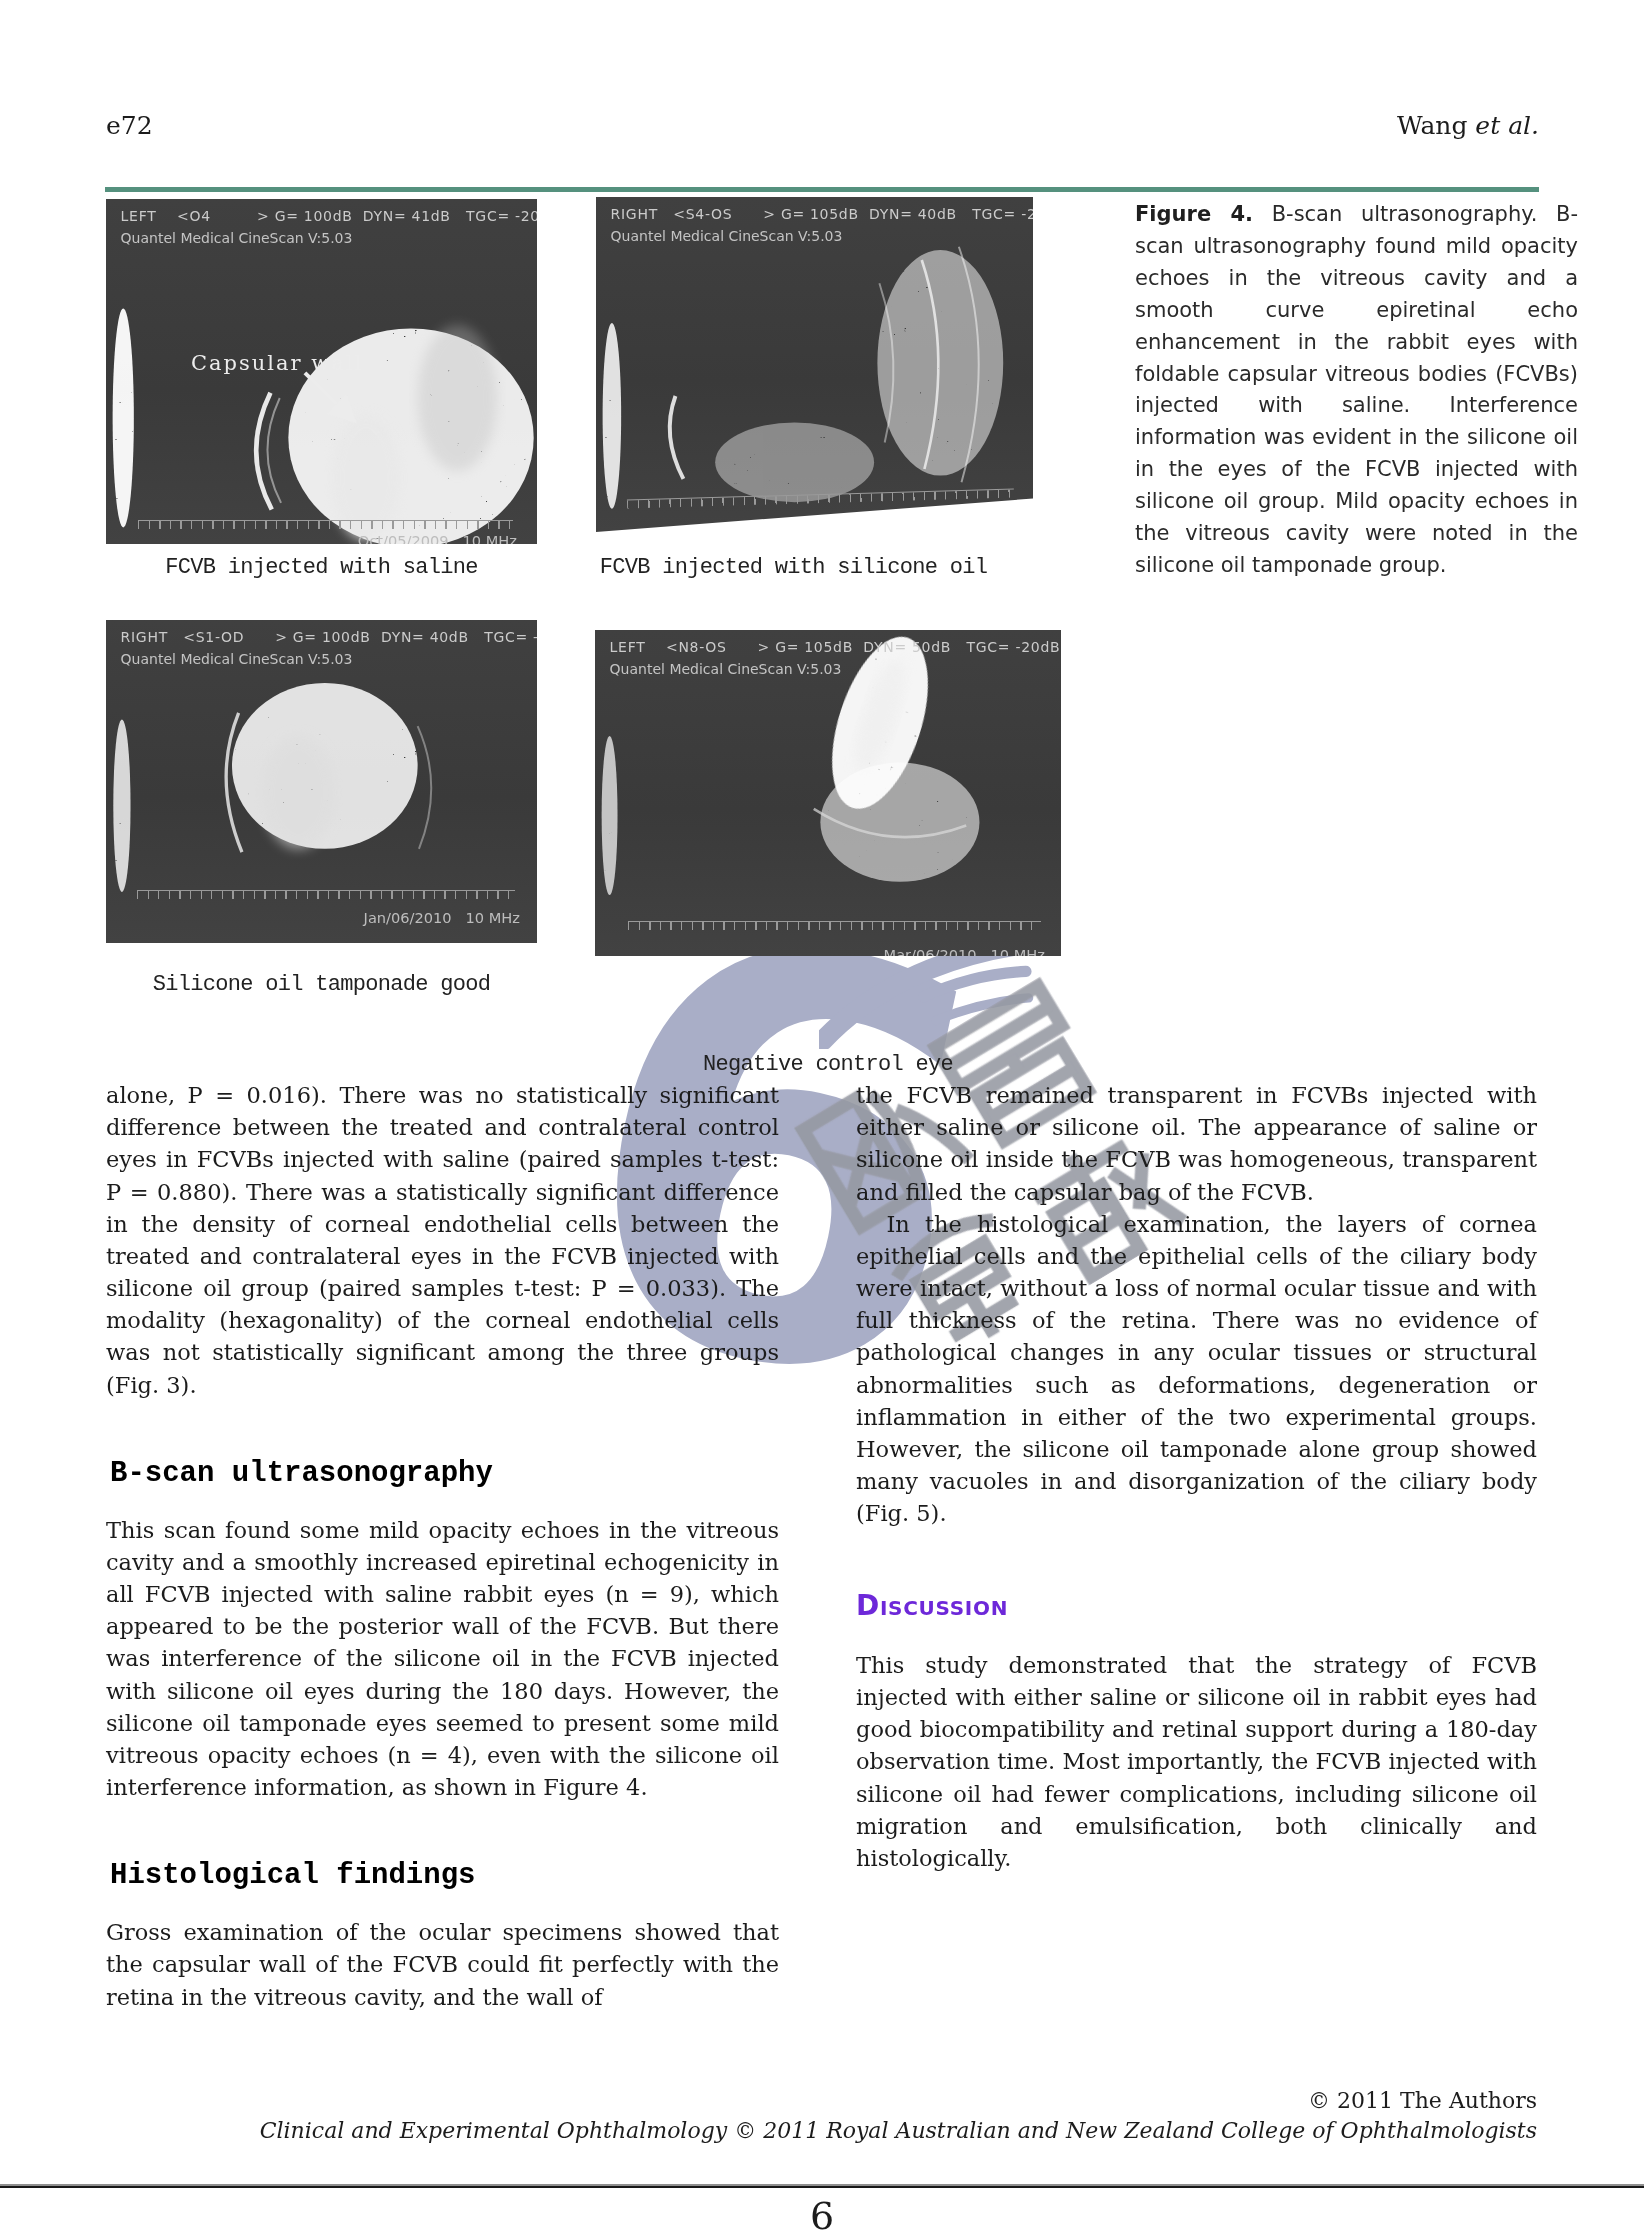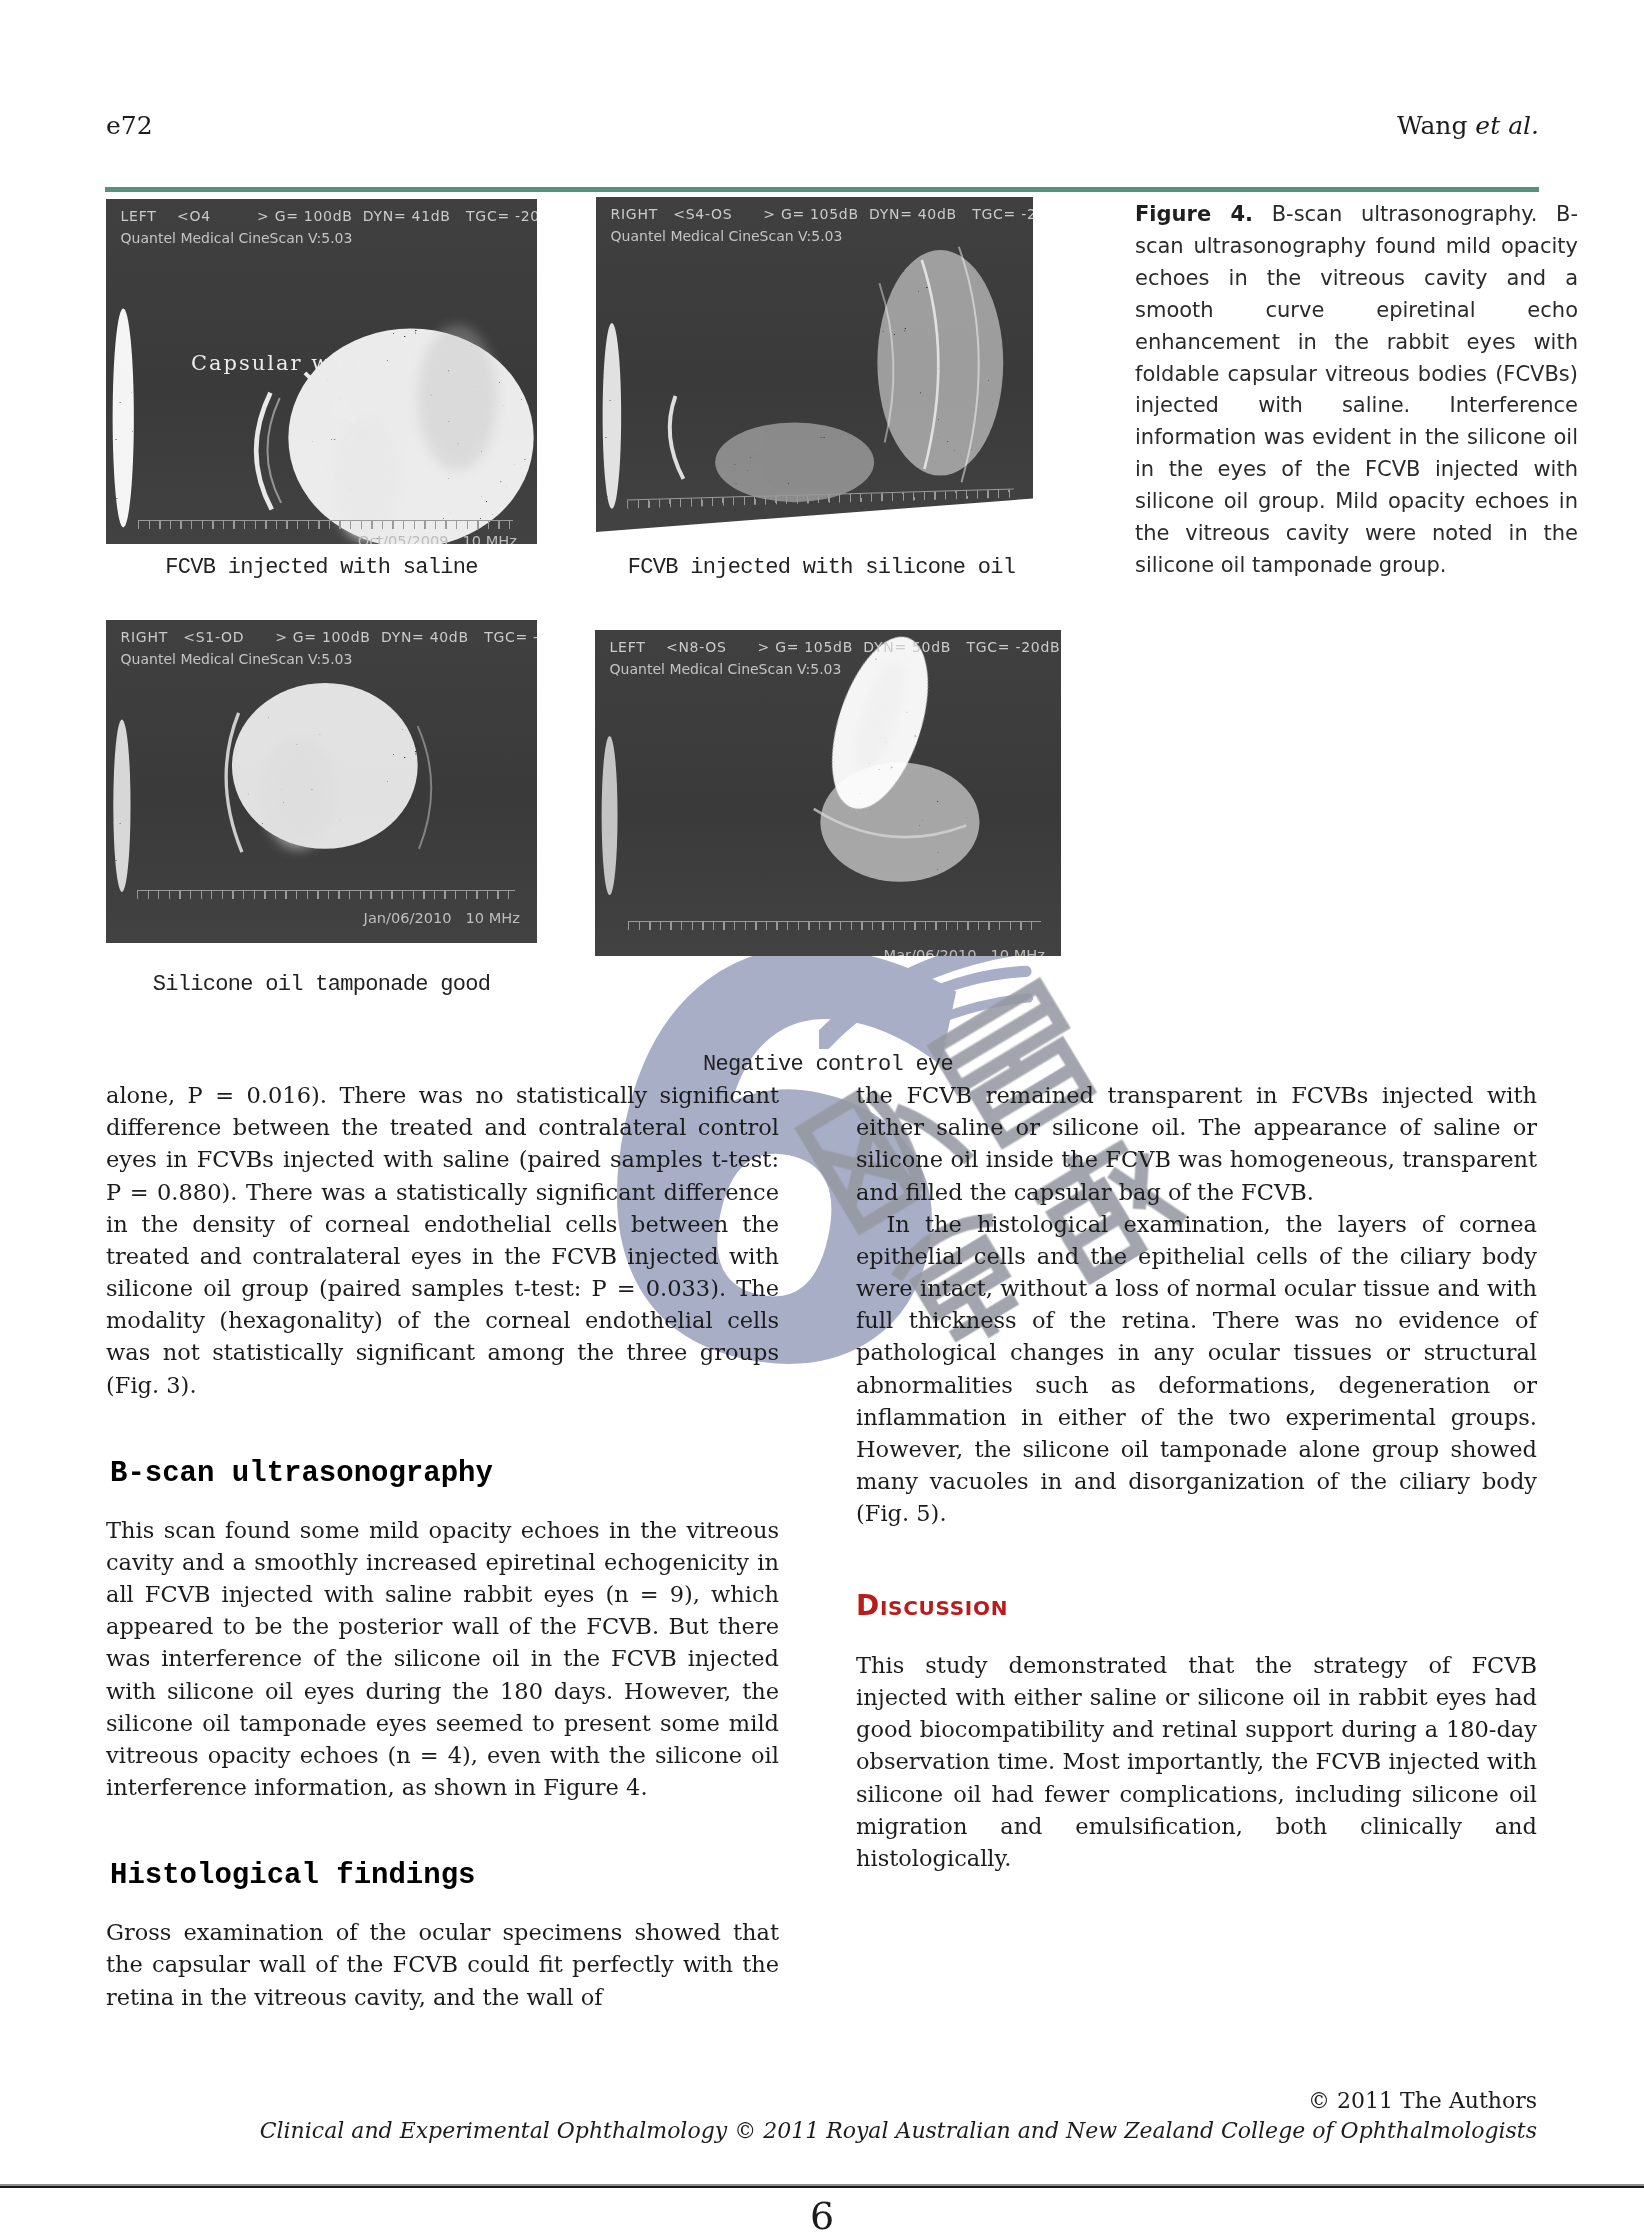--- a/index.html
+++ b/index.html
@@ -27,21 +27,21 @@
   .figcap{position:absolute;left:1135px;top:199px;width:443px;font-family:"DejaVu Sans",sans-serif;
      font-size:21px;line-height:1.52;text-align:justify;color:#2a2a2a;z-index:2;}
   .figcap .lab{font-weight:bold;color:#1f1f1f;}
   
   .col{position:absolute;top:1079px;z-index:2;}
   .col-left{left:106px;width:673px;}
   .col-right{left:856px;width:681px;}
   .col p{margin:0;font-size:22.5px;line-height:1.43;text-align:justify;}
   .col p.ind{text-indent:1.35em;}
   .h-sans{font-family:Liberation Mono, monospace;font-weight:bold;font-size:29px;margin:56px 0 24px 4px;color:#000000;}
-  .h-caps{font-family:"DejaVu Sans",sans-serif;font-weight:bold;font-size:28px;margin:60px 0 26.5px 0;color:#b91c1c;font-variant:small-caps;letter-spacing:0.7px;}
+  .h-caps{font-family:"DejaVu Sans",sans-serif;font-weight:bold;font-size:28px;margin:60px 0 26.5px 0;color:#6d28d9;font-variant:small-caps;letter-spacing:0.7px;}
   sup{font-size:0.62em;line-height:0;}
   
   .wm{position:absolute;z-index:1;}
   .wm-six{left:586px;top:883px;font-family:"DejaVu Sans",sans-serif;font-weight:bold;
      font-size:557px;line-height:1;color:#a9aec7;transform:rotate(12deg);}
   .wm-hand{left:819px;top:933px;}
   .wm-stamp{left:850px;top:1024px;transform:rotate(-31deg);opacity:0.92;}
   
   .foot1{position:absolute;right:107px;top:2088px;font-size:22px;z-index:2;}
   .foot2{position:absolute;right:107px;top:2118px;font-size:22px;z-index:2;white-space:nowrap;font-style:italic;}
@@ -99,21 +99,21 @@
     <path d="M428 130 Q466 245 436 370" stroke="#cfcfcf" stroke-width="3" fill="none" opacity=".55"></path>
     <ellipse cx="520" cy="250" rx="95" ry="170" fill="#fff" filter="url(#f-speckle)" opacity=".5"></ellipse>
     <ellipse cx="300" cy="400" rx="120" ry="60" fill="#fff" filter="url(#f-speckle)" opacity=".4"></ellipse>
   </svg>
   <div class="info">RIGHT   &lt;S4-OS      &gt; G= 105dB  DYN= 40dB   TGC= -20dB   21/39</div>
   <div class="dev">Quantel Medical CineScan V:5.03</div>
   <div class="ruler" style="left:30.5px;right:20px;bottom:29px;transform:rotate(-1.6deg);"></div>
 </div>
 
 <div class="scap" style="left:106px;top:555px;width:431px;">FCVB injected with saline</div>
-<div class="scap" style="left:596px;top:555px;width:451px;">FCVB injected with silicone oil</div>
+<div class="scap" style="left:568px;top:555px;width:451px;">FCVB injected with silicone oil</div>
 
 <div class="scan" style="left:106px;top:620px;width:431px;height:323px;">
   <svg class="echo" viewBox="0 0 650 487" preserveAspectRatio="none">
     <ellipse cx="24" cy="280" rx="13" ry="130" fill="#fff" filter="url(#f-speckle)" opacity=".8"></ellipse>
     <ellipse cx="330" cy="220" rx="140" ry="125" fill="#fff" filter="url(#f-speckle)" opacity=".85"></ellipse>
     <ellipse cx="290" cy="260" rx="55" ry="85" fill="#ddd" filter="url(#f-blur)" opacity=".6"></ellipse>
     <path d="M200 140 Q160 240 205 350" stroke="#e8e8e8" stroke-width="5" fill="none" opacity=".85"></path>
     <path d="M470 160 Q510 250 472 345" stroke="#c9c9c9" stroke-width="3" fill="none" opacity=".5"></path>
   </svg>
   <div class="info">RIGHT   &lt;S1-OD      &gt; G= 100dB  DYN= 40dB   TGC= -20dB   39/39</div>

